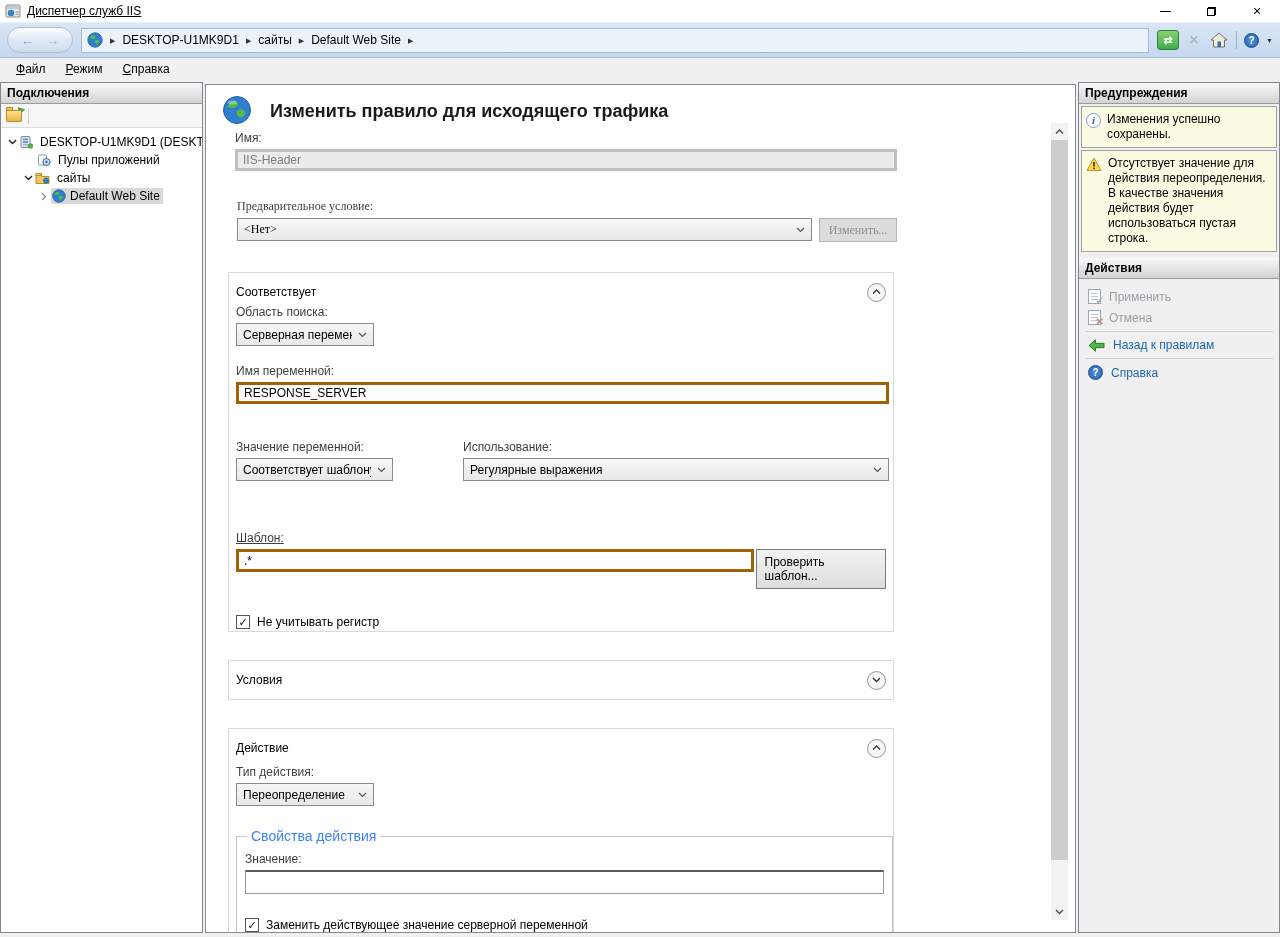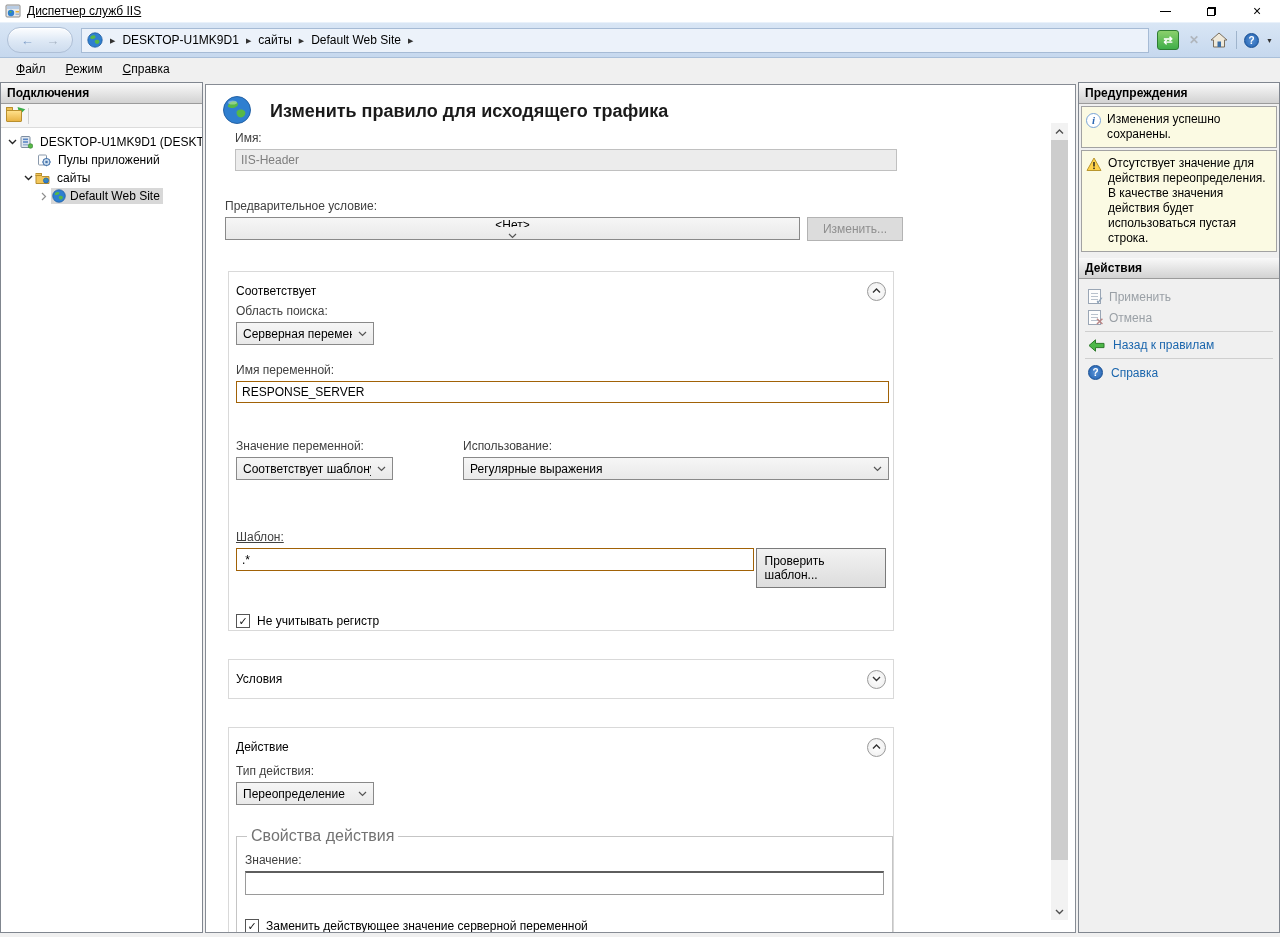--- a/index.html
+++ b/index.html
@@ -78,40 +78,40 @@
 
   
   .main-wrap { flex:1; min-width:0; padding:2px 2px 0 2px; display:flex; }
   .main-panel { flex:1; border:1px solid #878c94; background:#fff; position:relative; margin-bottom:2px; overflow:hidden; }
   .main-content { position:absolute; inset:0; right:32px; padding:10px 0 0 16px; overflow:hidden; }
 
   .page-head { display:flex; align-items:flex-start; gap:18px; }
   .page-title { font-size:18px; padding-top:6px; color:#1a1a1a; }
 
   .lbl { display:block; margin-bottom:4px; color:#404040; }
-  .txt { height:22px; border:1px solid #a16207; background:#fff; padding:0 5px; font-size:12px;
+  .txt { height:22px; border:3px solid #a16207; background:#fff; padding:0 5px; font-size:12px;
          font-family:"Liberation Sans", sans-serif; color:#000; display:block; }
   .txt:disabled, .txt.disabled { background:#ececec; border-color:#c0c0c0; color:#7e7e7e; }
 
   .dd { height:23px; border:1px solid #898989; background:linear-gradient(#f6f6f6,#e9e9e9);
         display:flex; align-items:center; padding:0 6px; justify-content:space-between; gap:6px; }
   .dd span.v { overflow:hidden; white-space:nowrap; }
   .dd .chev { flex:0 0 auto; display:inline-flex; }
 
   .btn { height:24px; border:1px solid #7a7a7a; background:linear-gradient(#f2f2f2,#dddddd);
          display:flex; align-items:center; justify-content:center; font-size:12px; padding:0 8px; }
   .btn.disabled { color:#8f8f8f; border-color:#b3b3b3; background:#dcdcdc; }
 
   .name-block { margin-top:6px; margin-left:13px; }
   .name-input { width:662px; }
 
-  .pre-block { margin-top:28px; margin-left:3px; }
+  .pre-block { margin-top:28px; margin-left:15px;font-family:Liberation Serif, serif; }
   .pre-row { display:flex; gap:7px; }
-  .dd-pre { width:575px;flex-direction:column; }
-  .btn-edit { width:96px;text-align:center; }
+  .dd-pre { width:575px; }
+  .btn-edit { width:78px;text-align:center; }
 
   .section { width:666px; margin-left:6px; border:1px solid #d9d9d9; background:#fff; padding:6px 7px 2px 7px; }
   .section-head { display:flex; align-items:center; justify-content:space-between; height:26px; }
   .collapse-btn { width:19px; height:19px; border-radius:50%; border:1px solid #9a9a9a;
                   background:radial-gradient(#ffffff,#ececec); display:flex; align-items:center; justify-content:center; }
   .sec-match { margin-top:30px; }
   .sec-cond { margin-top:28px; padding-bottom:6px; }
   .sec-act { margin-top:28px; padding-bottom:10px; }
 
   .mt4{margin-top:4px;} .mt6{} .mt18{margin-top:18px;} .mt24{margin-top:24px;} .mt26{margin-top:26px;} .mt36{margin-top:36px;} .mt50{margin-top:50px;text-decoration:underline;}
@@ -126,21 +126,21 @@
   .pattern-row { display:flex; gap:2px; align-items:flex-start; }
   .pattern-input { width:520px; height:23px; }
   .btn-test { width:131px; height:40px; }
 
   .chk-row { display:flex; align-items:center; gap:7px; }
   .chk { width:14px; height:14px; border:1px solid #555; background:#fff; display:inline-flex;
          align-items:center; justify-content:center; font-size:11px; color:#111; flex:0 0 auto; }
 
   .dd-type { width:138px; }
   .groupbox { width:655px; border:1px solid #c5c5c5; margin-top:22px; padding:4px 8px 16px 8px; }
-  .groupbox legend { padding:0 4px; margin-left:2px; font-size:16px; color:#737373; }
+  .groupbox legend { padding:0 4px; margin-left:2px; font-size:14px; color:#3b82f6; }
   .value-input { width:639px; height:24px; border:1px solid #9a9a9a; border-top:2px solid #5e5e5e; }
 
   
   .scrollbar { position:absolute; top:38px; bottom:12px; right:7px; width:17px; background:#f2f2f2; }
   .sb-arrow { position:absolute; left:0; right:0; height:17px; display:flex; align-items:center; justify-content:center; background:#f2f2f2; }
   .sb-up { top:0; } .sb-down { bottom:0; }
   .sb-thumb { position:absolute; left:0; right:0; top:17px; bottom:60px; background:#cdcdcd; }
 
   
   .right-panel { width:202px; flex:0 0 auto; border:1px solid #80868f; background:#f0f0f0;

